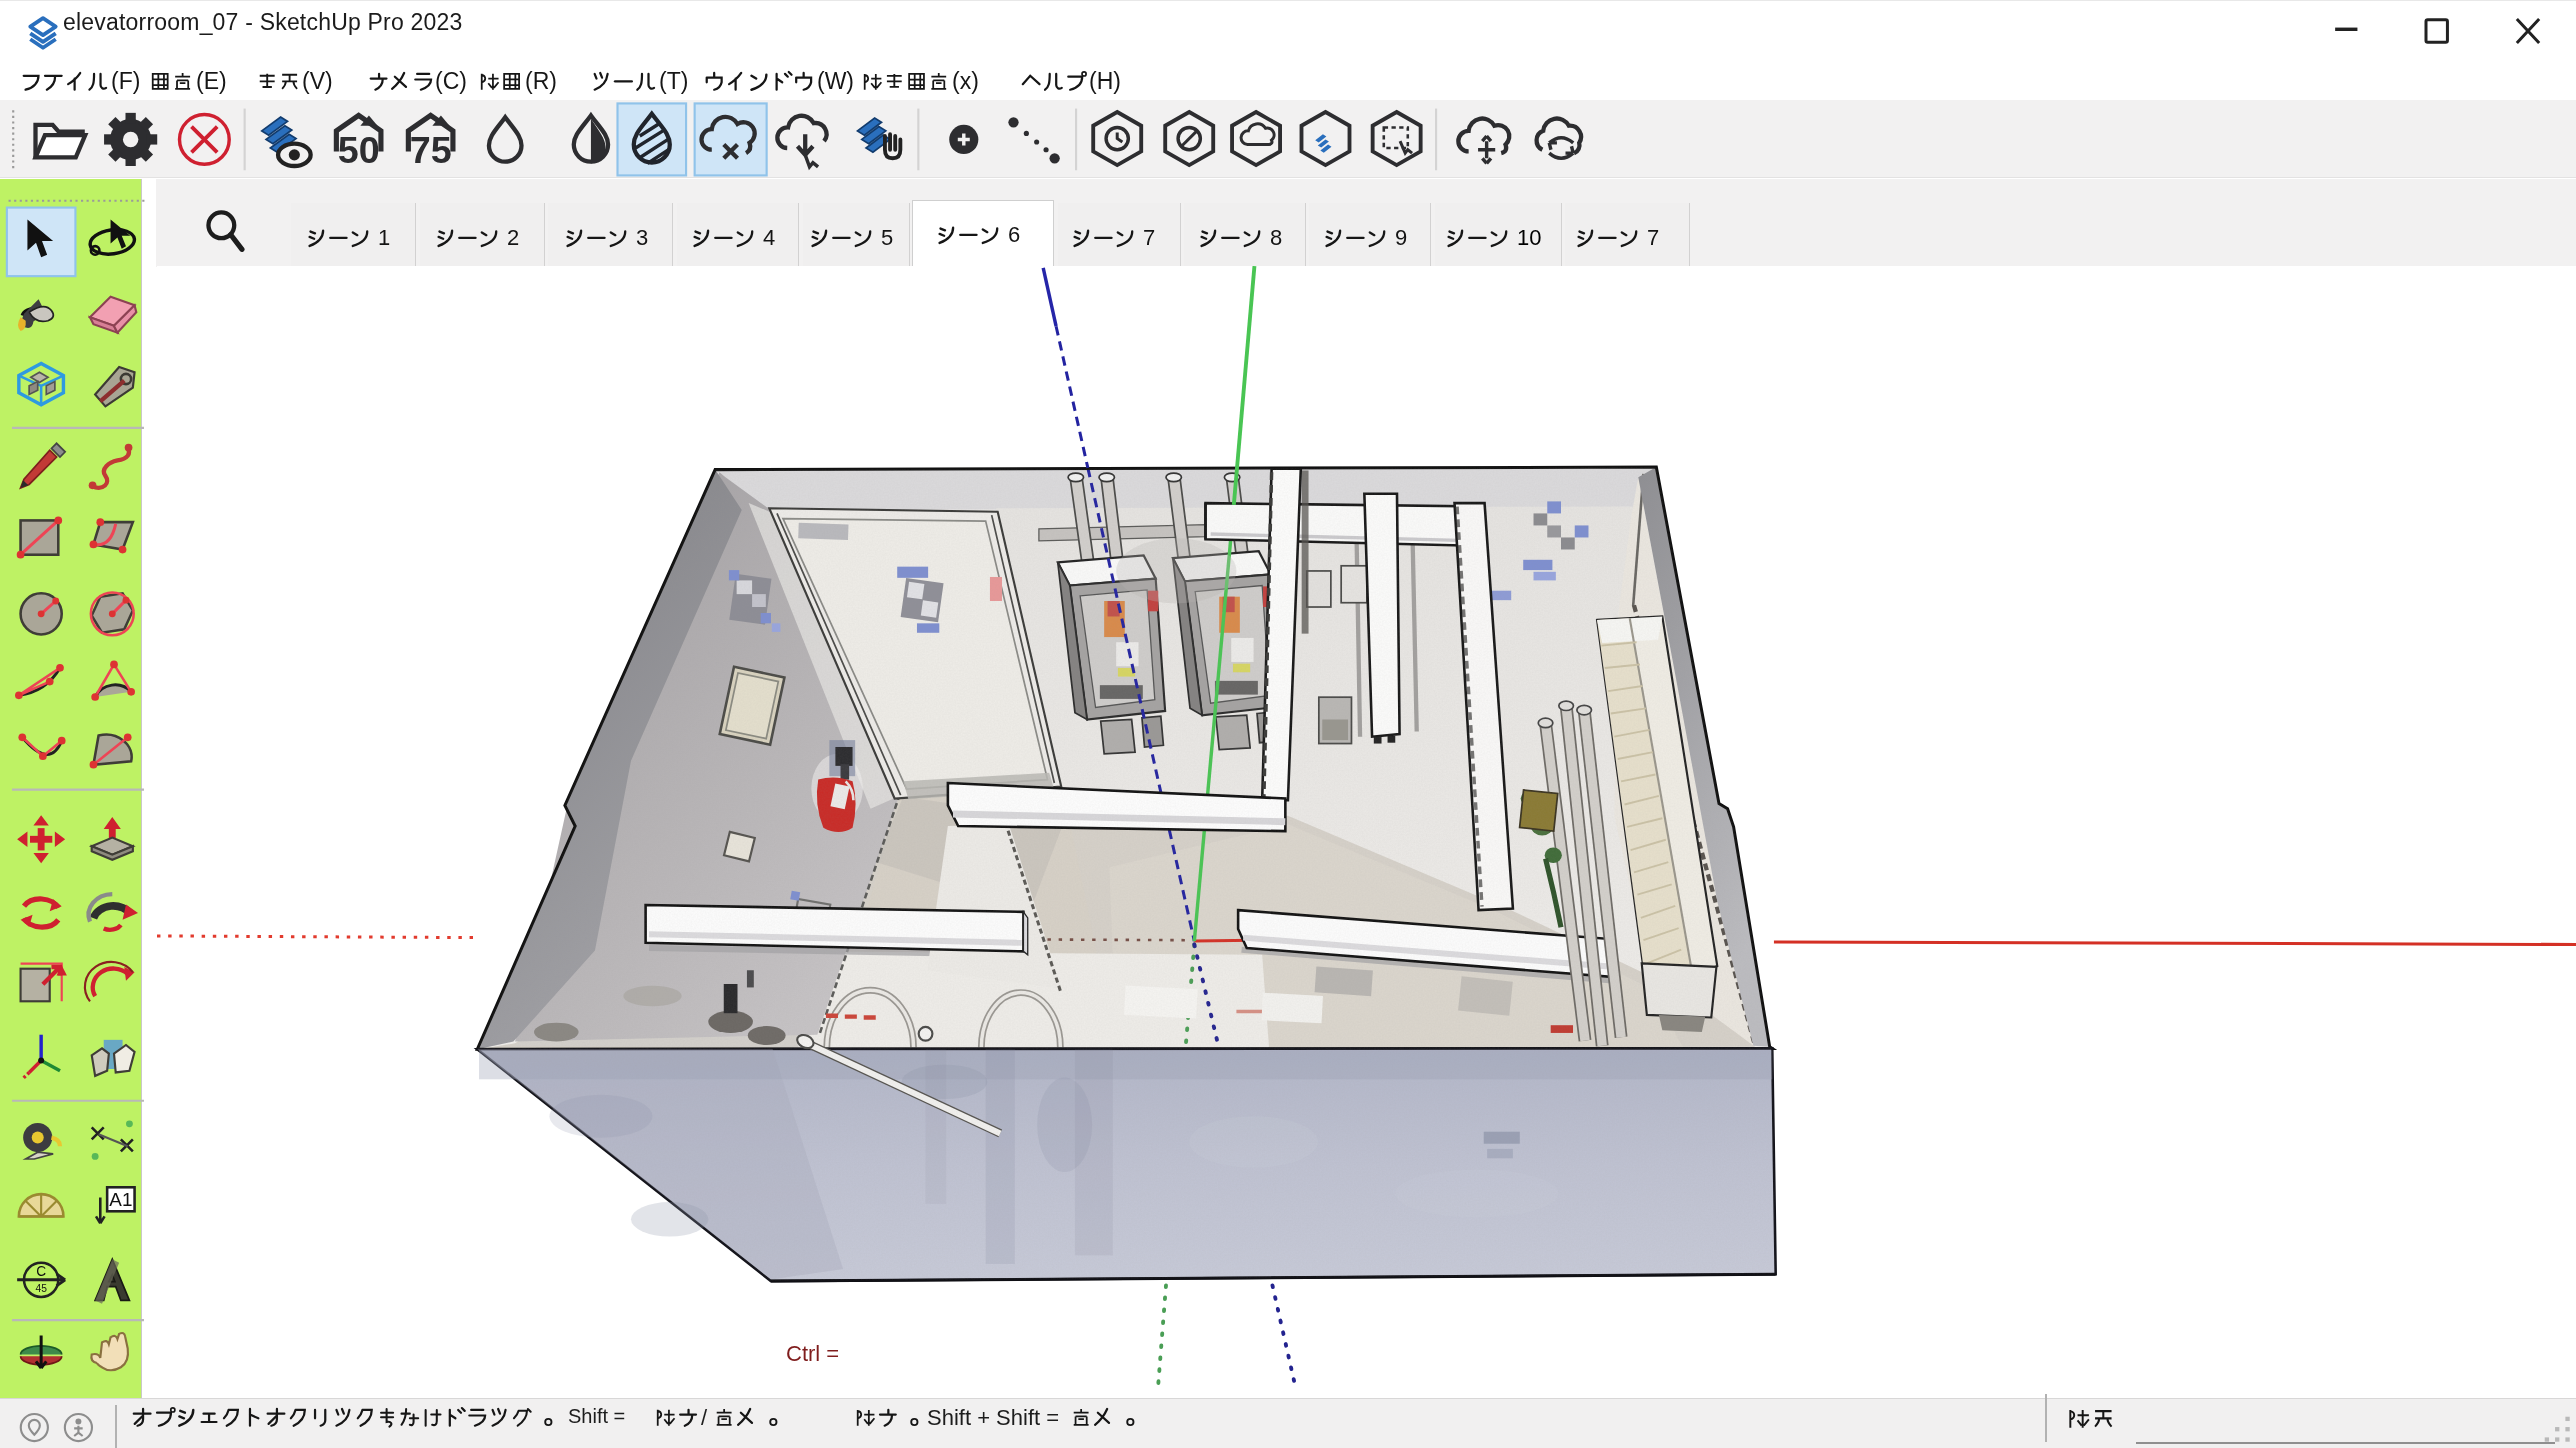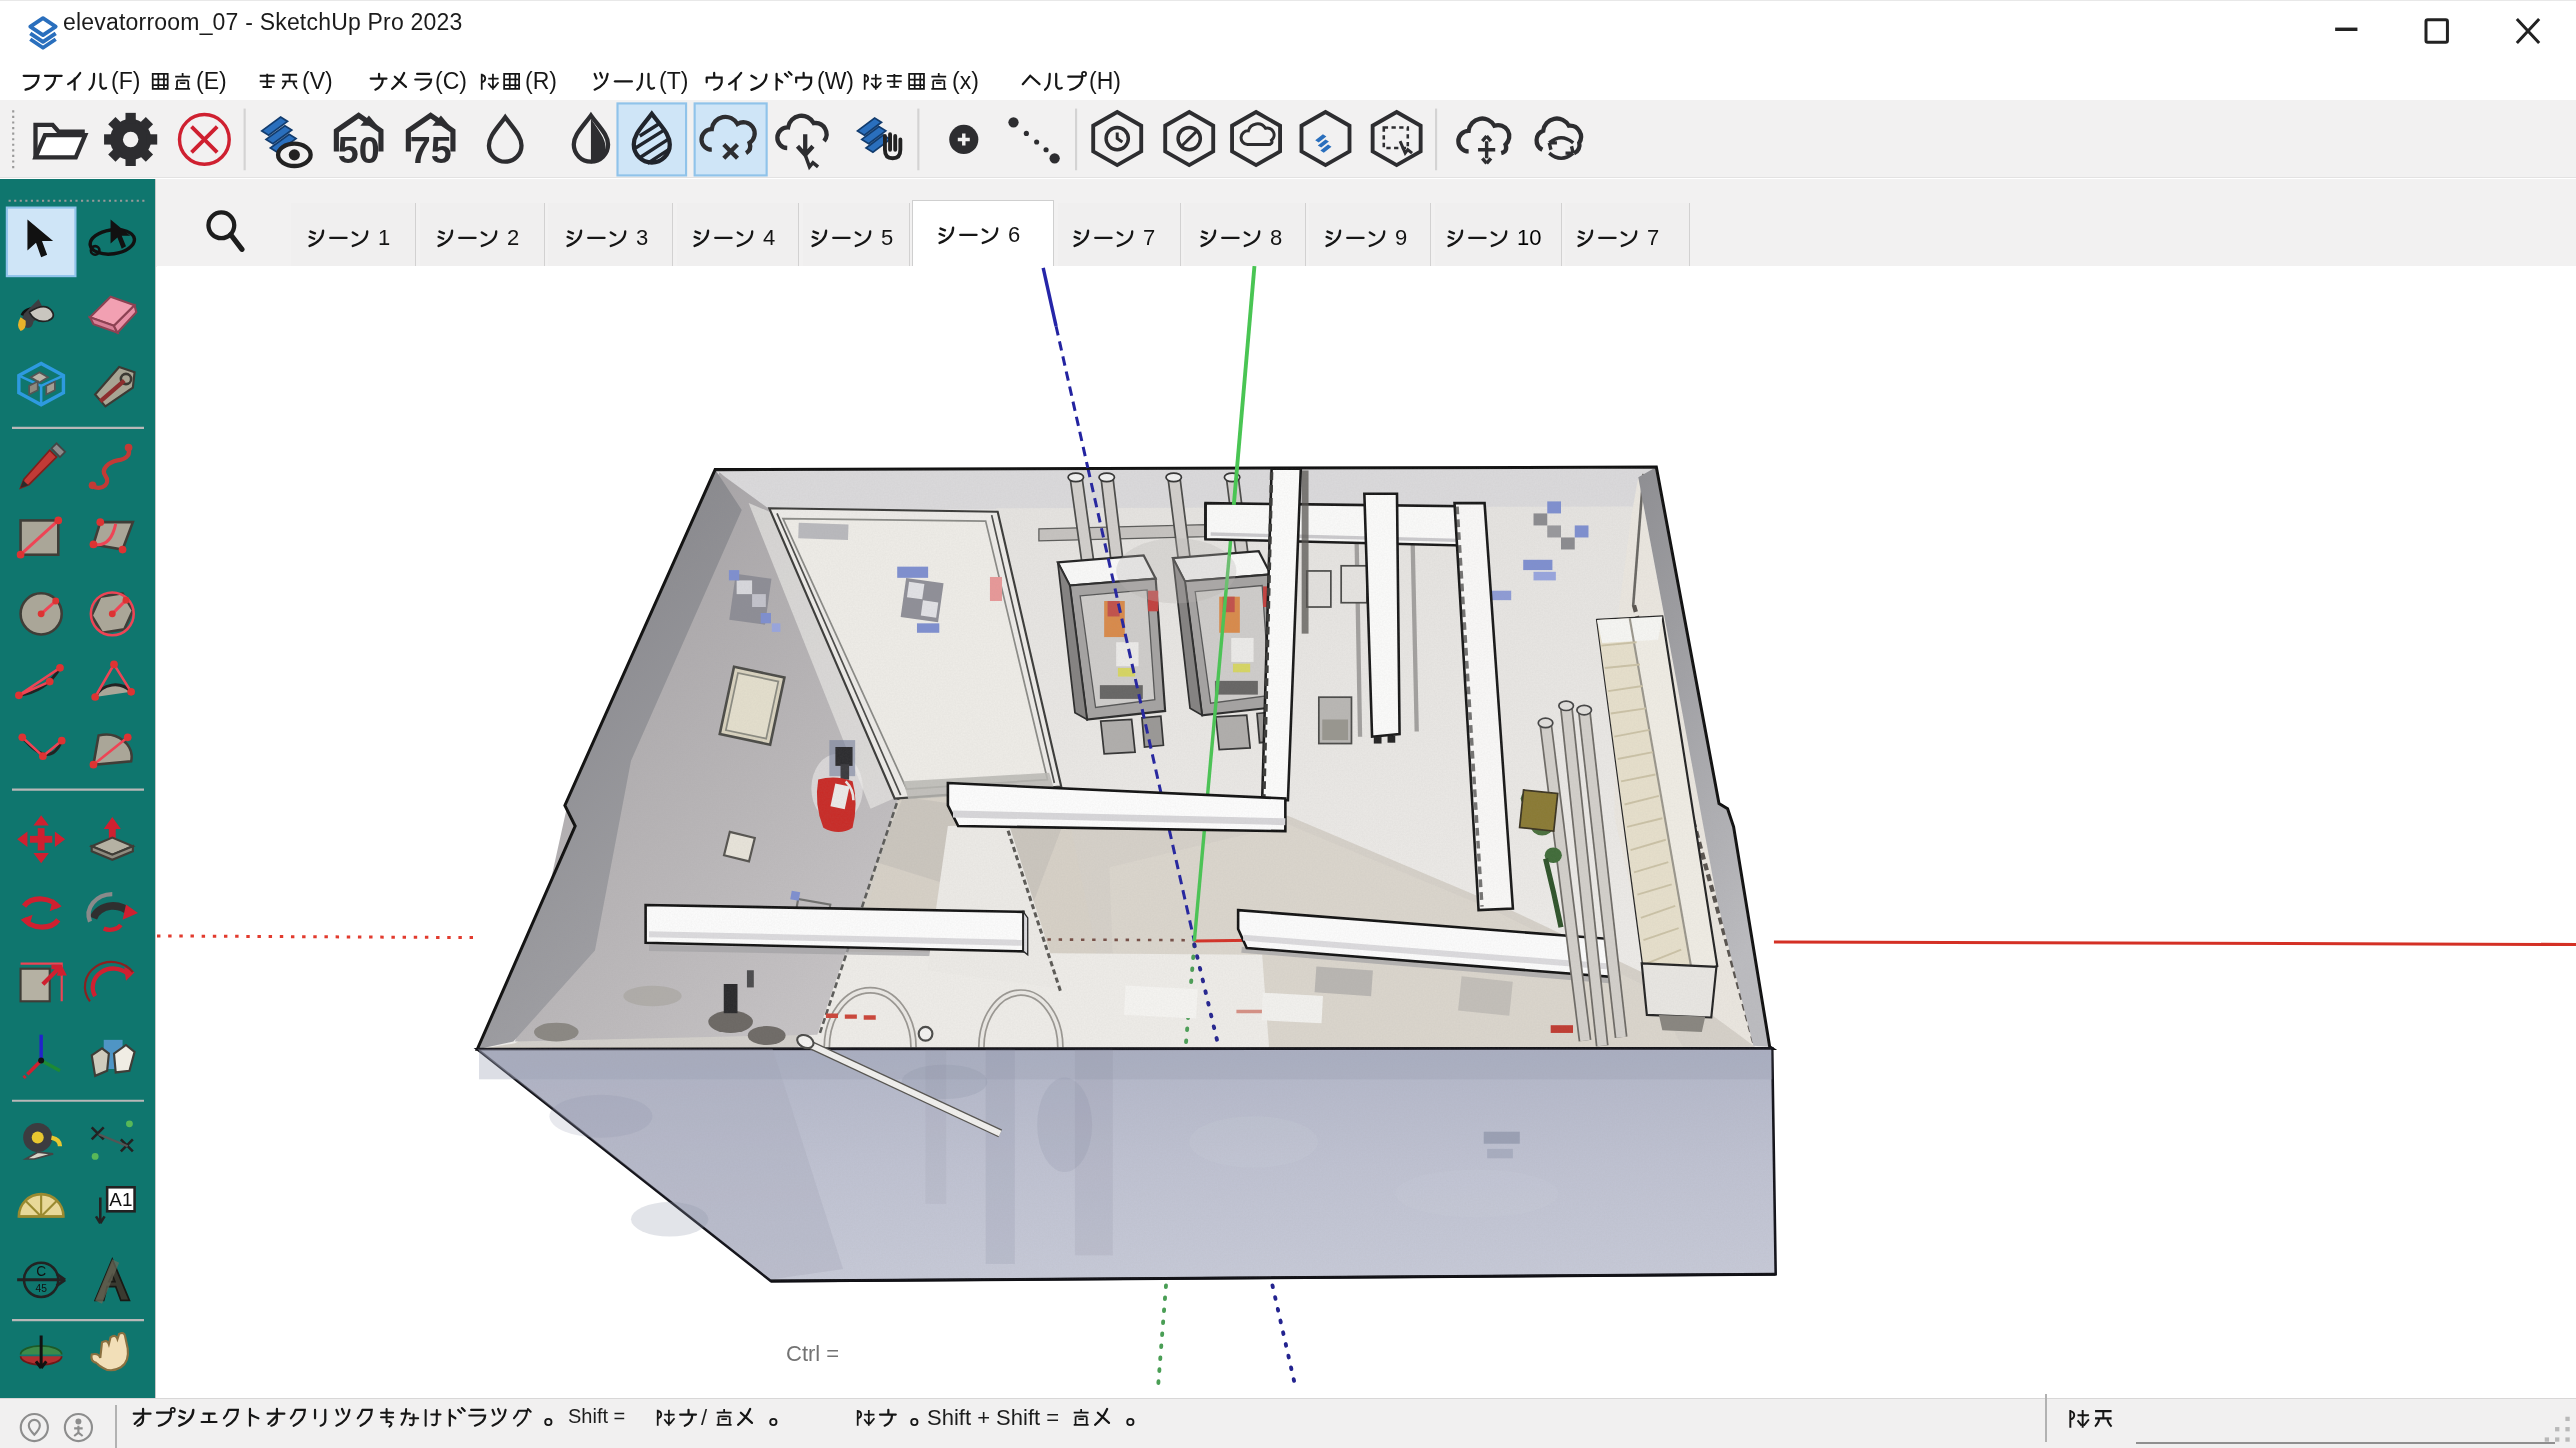--- a/index.html
+++ b/index.html
@@ -1,21 +1,21 @@
 <!DOCTYPE html>
 <html style="font-size:13.7px"><head><meta charset="utf-8"><style>
 *{margin:0;padding:0;box-sizing:border-box}
 html,body{width:2576px;height:1449px;overflow:hidden;background:#fff;font-family:"Liberation Sans",sans-serif}
 .abs{position:absolute}
 #titlebar{position:absolute;left:0;top:0;width:2576px;height:64px;background:#fff;border-top:1.7px solid #e8e8e8}
 #title-text{position:absolute;left:63px;top:8px;font-size:26px;color:#1b1b1b;letter-spacing:0.2px}
 #menubar{position:absolute;left:0;top:64px;width:2576px;height:36px;background:#fff}
 #toolbar{position:absolute;left:0;top:100px;width:2576px;height:78px;background:#f2f1f1;border-bottom:0.9px solid #e3e2e2}
 #tabbar{position:absolute;left:156px;top:179px;width:2420px;height:88px;background:#f2f1f1}
-#palette{position:absolute;left:0;top:179px;width:156px;height:1219px;background:#0f766e;border-right:0.9px solid #c9c8c8}
+#palette{position:absolute;left:0;top:179px;width:142px;height:1219px;background:#bef264;border-right:0.9px solid #c9c8c8}
 #viewport{position:absolute;left:157px;top:266px;width:2419px;height:1132px;background:#fff}
 #statusbar{position:absolute;left:0;top:1398px;width:2576px;height:51px;background:#f1f0f0;border-top:0.9px solid #d8d7d7}
 .tb{position:absolute;top:24px;height:64px;background:#f0efef;border-right:0.9px solid #d2d1d1;color:#161616}
 </style></head><body>
 
 <svg width="0" height="0" style="position:absolute">
     <defs>
 <g id="g-shi">
         <path d="M5 5l5 2M4 11l5 2M19 4c0 7-5 13-15 17" fill="none" stroke="currentColor" stroke-width="2.6" stroke-linecap="round"></path>
       </g>
@@ -845,21 +845,21 @@
 <svg class="abs" style="left:654px;top:1406px;color:#161616" width="50" height="27" viewBox="0 0 58 31">
     <use href="#k1b" transform="translate(0.0,0) scale(1.083)"></use>
     <use href="#k7" transform="translate(26.0,0) scale(1.083)"></use>
   </svg>
 <span class="abs" style="left:701px;top:1405px;font-size:22px;color:#1d1d1d">/</span>
 <svg class="abs" style="left:713px;top:1406px;color:#161616" width="72" height="27" viewBox="0 0 84 31">
     <use href="#k1c" transform="translate(0.0,0) scale(1.083)"></use>
     <use href="#k14" transform="translate(26.0,0) scale(1.083)"></use>
     <use href="#k15" transform="translate(52.0,0) scale(1.083)"></use>
   </svg>
-<span class="abs" style="left:786px;top:1341px;font-size:22px;color:#737373">Ctrl = </span>
+<span class="abs" style="left:786px;top:1341px;font-size:22px;color:#7f1d1d">Ctrl = </span>
 <svg class="abs" style="left:854px;top:1406px;color:#161616" width="72" height="27" viewBox="0 0 84 31">
     <use href="#k1b" transform="translate(0.0,0) scale(1.083)"></use>
     <use href="#k7" transform="translate(26.0,0) scale(1.083)"></use>
     <use href="#k15" transform="translate(52.0,0) scale(1.083)"></use>
   </svg>
 <span class="abs" style="left:927px;top:1405px;font-size:22px;color:#1d1d1d">Shift + Shift = </span>
 <svg class="abs" style="left:1070px;top:1406px;color:#161616" width="72" height="27" viewBox="0 0 84 31">
     <use href="#k1c" transform="translate(0.0,0) scale(1.083)"></use>
     <use href="#k14" transform="translate(26.0,0) scale(1.083)"></use>
     <use href="#k15" transform="translate(52.0,0) scale(1.083)"></use>

